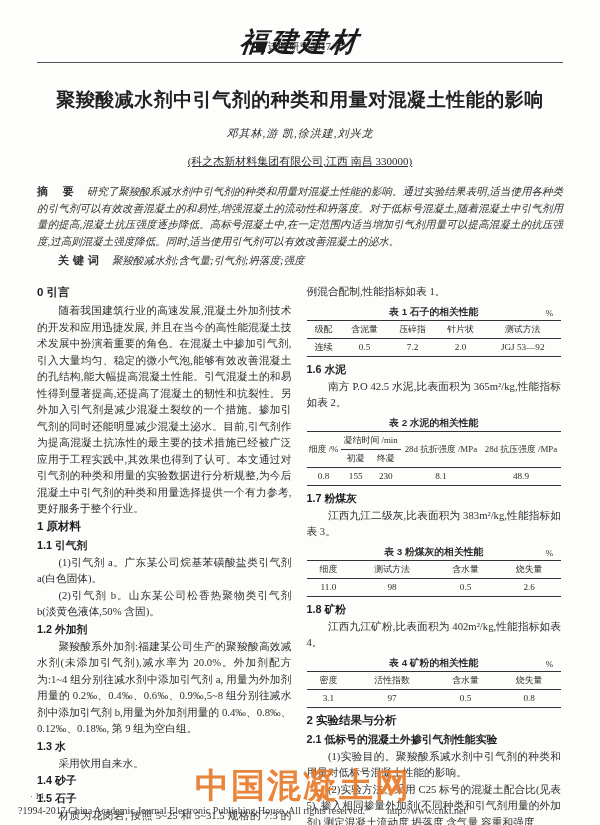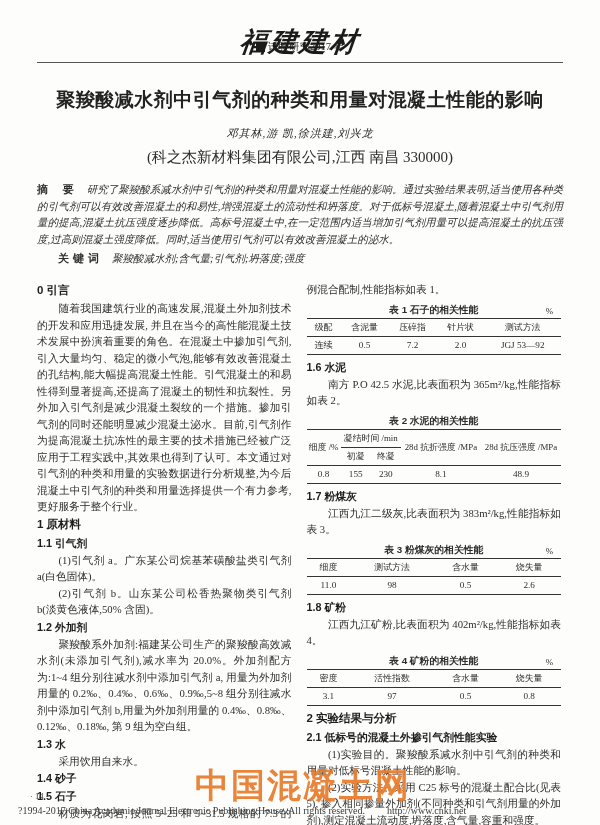--- a/index.html
+++ b/index.html
@@ -11,21 +11,21 @@
         padding:40px 0 8px;border-bottom:1px solid #555;}
   .section-tag{font-family:"Liberation Sans",sans-serif;font-size:10.5px;display:flex;align-items:center;gap:3px;}
   .marker{display:inline-block;width:9px;height:9px;background:#1d1d1d;}
   .journal-name{position:absolute;left:50%;bottom:2px;transform:translateX(-50%) skewX(-6deg);
         font-weight:bold;font-style:italic;font-size:27px;letter-spacing:3px;color:#1b1b1b;white-space:nowrap;}
   .year{font-size:10.5px;}
   
   .paper-title{margin:24px 0 1px;text-align:center;font-family:"Liberation Sans",sans-serif;
         font-weight:bold;font-size:19px;letter-spacing:0.5px;color:#222;}
   .authors{margin-top:13px;text-align:center;font-size:11px;letter-spacing:1px;font-style:italic;}
-  .affiliation{margin-top:7px;text-align:center;font-size:15px;}
+  .affiliation{margin-top:13px;text-align:center;font-size:11px;text-decoration:underline;}
   
   .abstract{margin-top:15px;font-size:10.5px;line-height:16.5px;text-align:justify;font-style:italic;}
   .abstract .lbl,.keywords .lbl{font-style:normal;font-family:Liberation Mono, monospace;
         font-weight:bold;font-size:11px;margin-right:9px;letter-spacing:4px;}
   .abstract .first{ text-indent:2em; display:inline;}
   .keywords{margin-top:3px;font-size:10.5px;font-style:italic;padding-left:2em;}
   
   .columns{display:flex;gap:15px;margin-top:15px;}
   .col{width:254.5px;font-size:10.7px;line-height:16.5px;text-align:justify;}
   .h-major{font-family:"Liberation Sans",sans-serif;font-weight:bold;font-size:11.5px;line-height:19px;color:#1e1e1e;}

